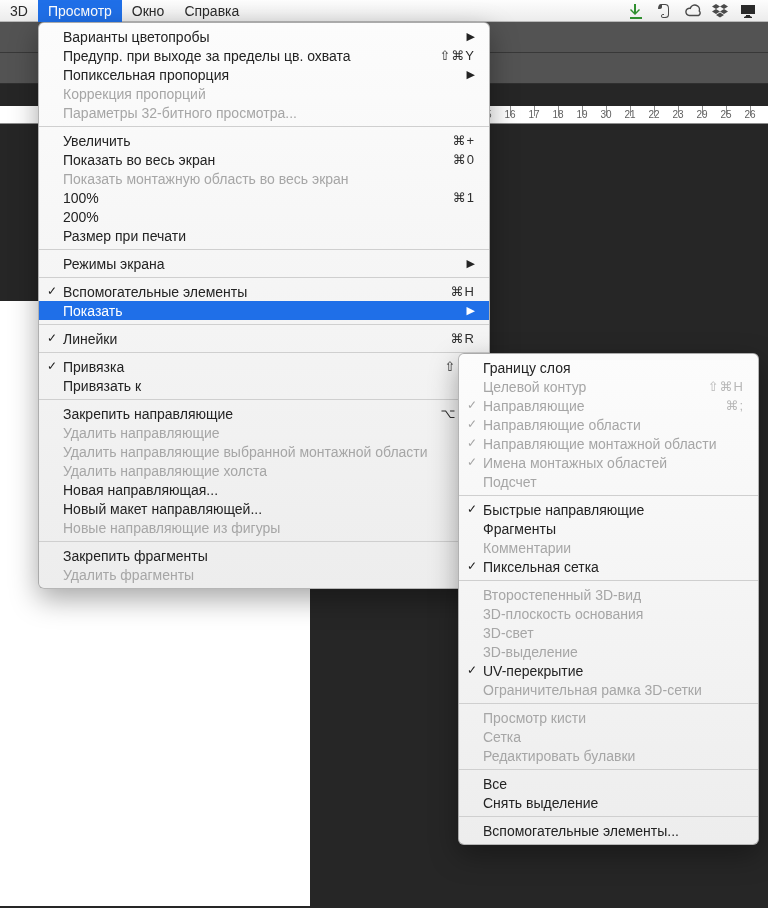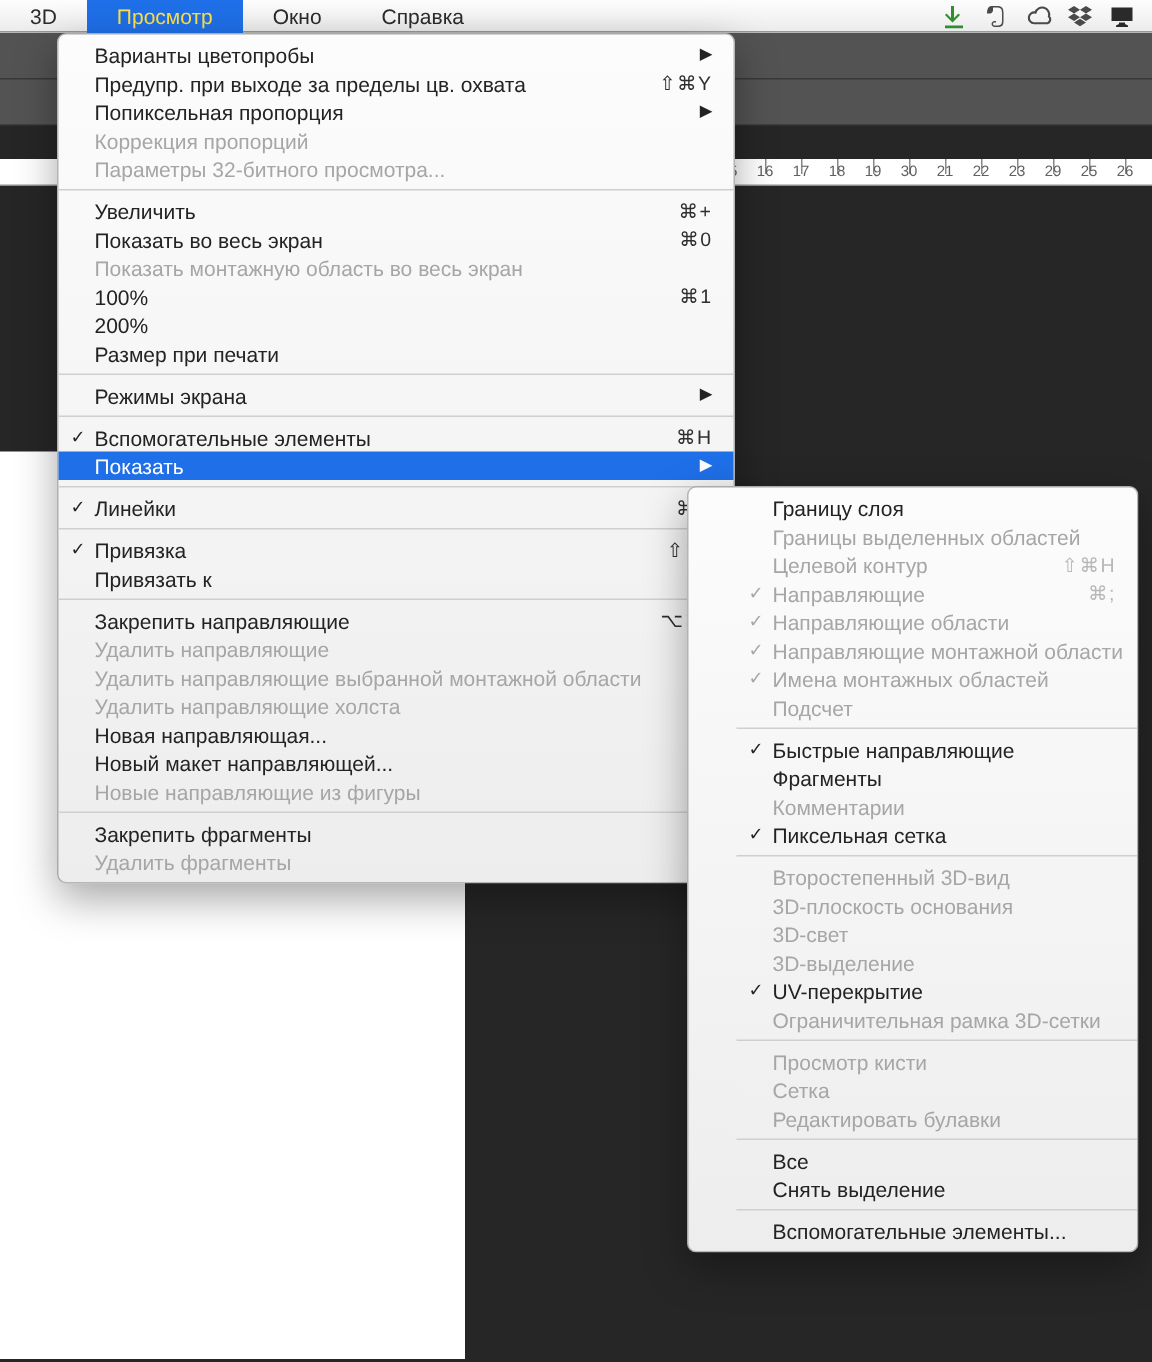--- a/index.html
+++ b/index.html
@@ -8,22 +8,22 @@
 
   
   .menubar {
     position: absolute; left: 0; top: 0; right: 0; height: 22px;
     background: linear-gradient(#fdfdfd, #ececec);
     border-bottom: 1px solid #b8b8b8;
     display: flex; align-items: center;
   }
   .menubar .left  { display: flex; align-items: center; height: 100%; }
   .menubar .right { margin-left: auto; display: flex; align-items: center; gap: 10px; padding: 0 10px; color: #4a4a4a; }
-  .menubar .item { padding: 0 20px; height: 22px; line-height: 22px; color: #2b2b2b; }
-  .menubar .item.highlight { background: #1f6fe8; color: #fde047; }
+  .menubar .item { padding: 0 10px; height: 22px; line-height: 22px; color: #2b2b2b; }
+  .menubar .item.highlight { background: #1f6fe8; color: #ffffff; }
 
   .status-icon { width: 18px; height: 16px; color: #4a4a4a; }
 
   
   .app-toolbar {
     position: absolute; left: 0; top: 22px; right: 0; height: 62px;
     background: #535353;
     border-bottom: 1px solid #2f2f2f;
   }
   .app-toolbar::after{
@@ -53,21 +53,21 @@
   .menu {
     position: absolute;
     background: linear-gradient(#fcfcfc, #ededed);
     border: 1px solid rgba(0,0,0,0.28);
     border-radius: 6px;
     box-shadow: 0 10px 28px rgba(0,0,0,0.35);
     padding: 4px 0;
     color: #232323;
   }
   .menu.primary   { left: 38px; top: 22px;  width: 452px; }
-  .menu.secondary { left: 458px; top: 324px; width: 301px; padding-left: 32px; }
+  .menu.secondary { left: 458px; top: 353px; width: 301px; }
 
   .menu .row {
     display: flex; align-items: center;
     height: 19px; padding: 0 14px 0 24px;
     position: relative;
     white-space: nowrap;
   }
   .menu .row .label { flex: 0 0 auto; }
   .menu .row .short { margin-left: auto; padding-left: 18px; font-size: 13px; color:#2e2e2e; letter-spacing: 1px; }
   .menu .row.disabled { color: #a6a6a6; }
@@ -262,23 +262,20 @@
     <div class="row disabled">
       <span class="label">Удалить фрагменты</span>
     </div>
   </div>
 
 <div class="menu secondary" id="menu-secondary">
     <div class="row">
       <span class="label">Границу слоя</span>
     </div>
     <div class="row disabled">
-      <span class="label">Границы выделенных областей</span>
-    </div>
-    <div class="row disabled">
       <span class="label">Целевой контур</span>
       <span class="short">⇧⌘H</span>
     </div>
     <div class="row disabled">
       <span class="check">✓</span>
       <span class="label">Направляющие</span>
       <span class="short">⌘;</span>
     </div>
     <div class="row disabled">
       <span class="check">✓</span>

